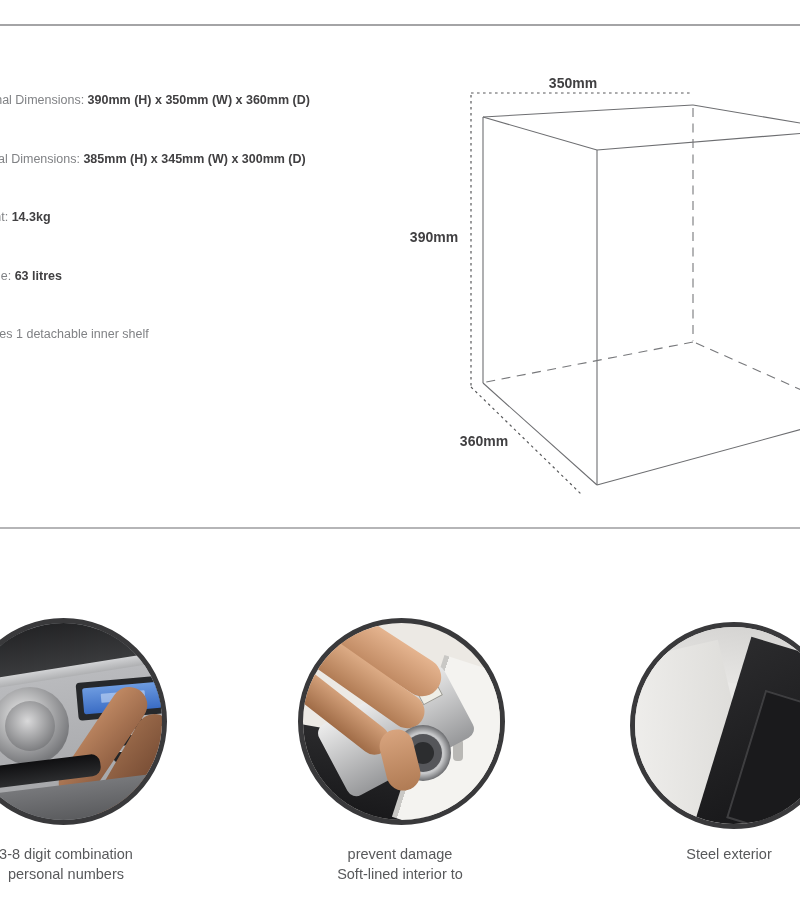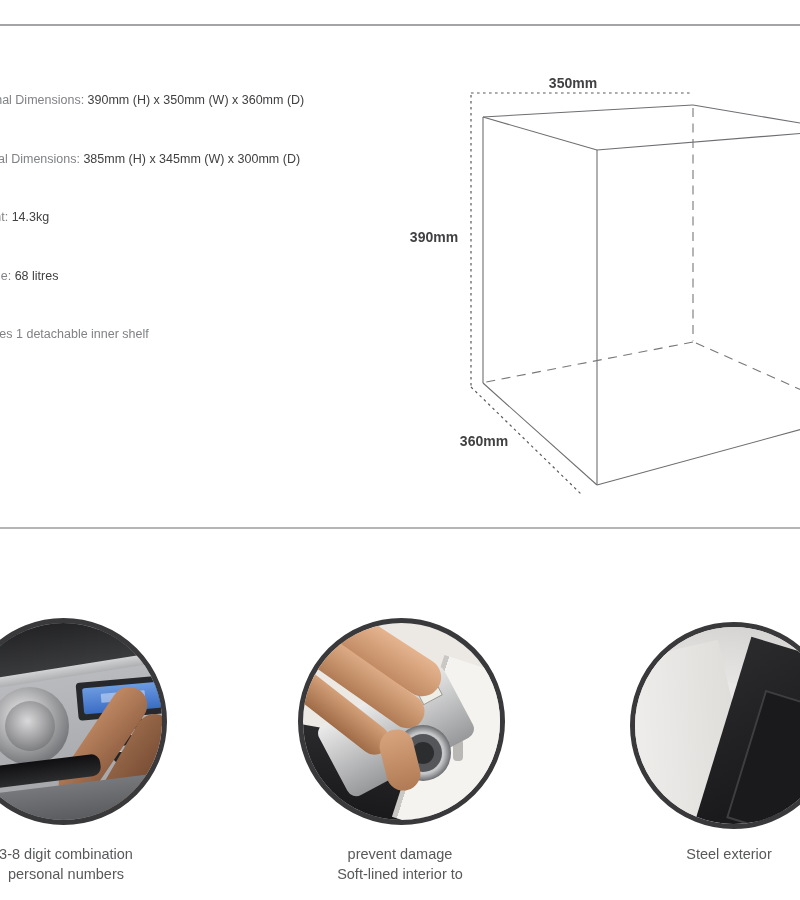--- a/index.html
+++ b/index.html
@@ -6,21 +6,21 @@
   .page{position:relative;width:800px;height:900px;background:#ffffff;overflow:hidden;
         font-family:"Liberation Sans",sans-serif;}
   
   .rule{position:absolute;left:0;width:800px;height:2px;background:#a4a4a6;}
   .rule.top{top:24px;}
   .rule.bottom{top:527px;background:#b5b5b7;}
   
   .specs{position:absolute;left:-34px;top:52px;white-space:pre;font-size:12.5px;line-height:19.5px;}
   .specs .line{display:block;}
   .specs .lbl{color:#808285;font-weight:400;}
-  .specs .val{color:#414042;font-weight:400;}
+  .specs .val{color:#414042;font-weight:700;}
   
   .diagram{position:absolute;left:0;top:0;pointer-events:none;}
   .dimtext{font-family:"Liberation Sans",sans-serif;font-size:14px;font-weight:700;fill:#414042;}
   
   .feat{position:absolute;width:197px;height:197px;border:5px solid #39393b;border-radius:50%;
         overflow:hidden;}
   .feat *{position:absolute;}
   .feat.c1{left:-40px;top:618px;background:#aaacaf;}
   .feat.c2{left:298px;top:618px;background:#ece9e4;}
   .feat.c3{left:630px;top:622px;background:#e9e8e6;}
@@ -102,21 +102,21 @@
 <body>
 
 <div class="page">
 
   <div class="rule top"></div>
 
   <div class="specs">
     <span class="line"><span class="lbl">External Dimensions: </span><span class="val">390mm (H) x 350mm (W) x 360mm (D)</span></span>
     <span class="line"><span class="lbl">Internal Dimensions: </span><span class="val">385mm (H) x 345mm (W) x 300mm (D)</span></span>
     <span class="line"><span class="lbl">Weight: </span><span class="val">14.3kg</span></span>
-    <span class="line"><span class="lbl">Volume: </span><span class="val">68 litres</span></span>
+    <span class="line"><span class="lbl">Volume: </span><span class="val">63 litres</span></span>
     <span class="line"><span class="lbl">Includes 1 detachable inner shelf</span></span>
   </div>
 
   <svg class="diagram" width="800" height="545" viewBox="0 0 800 545">
 
     <g stroke="#6d6e71" stroke-width="1.1" fill="none">
       <line x1="483" y1="117" x2="693" y2="105"></line>
       <line x1="693" y1="105" x2="806" y2="124"></line>
       <line x1="483" y1="117" x2="597" y2="150"></line>
       <line x1="597" y1="150" x2="806" y2="133"></line>

